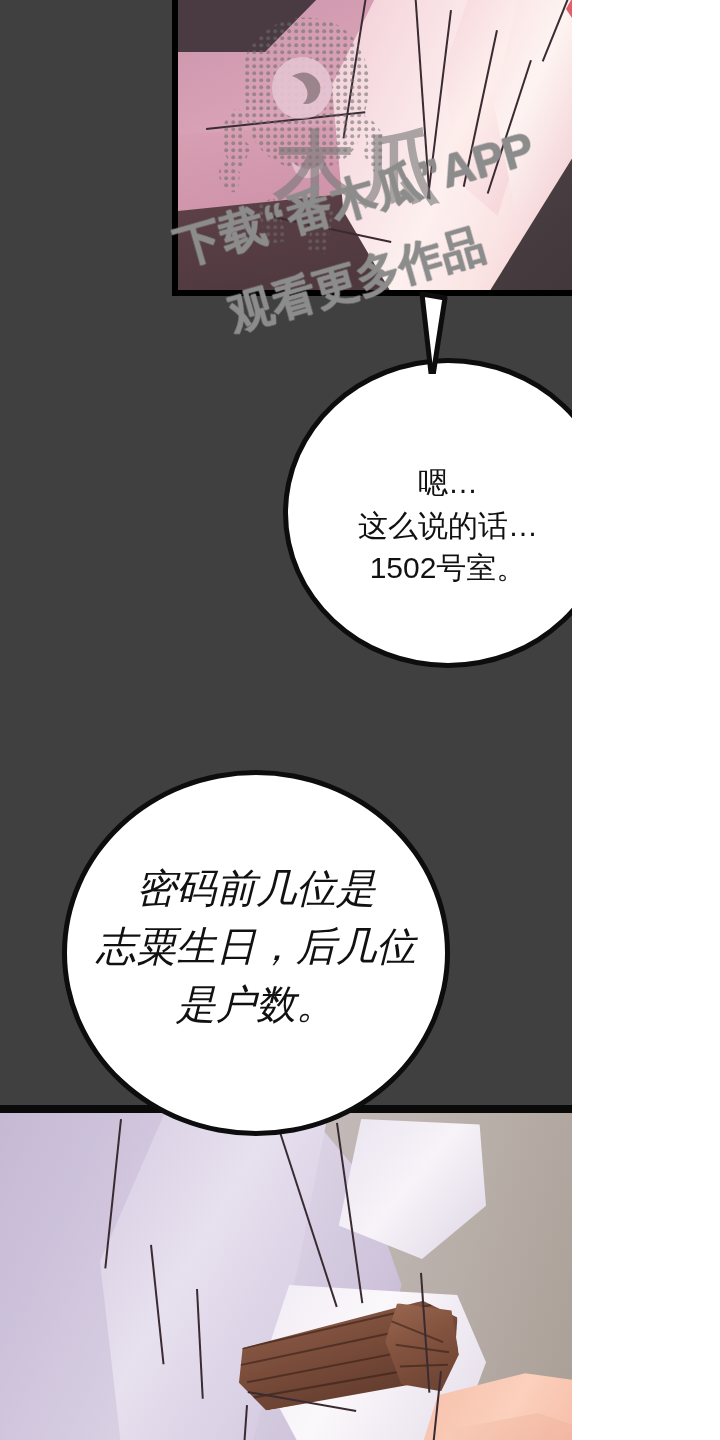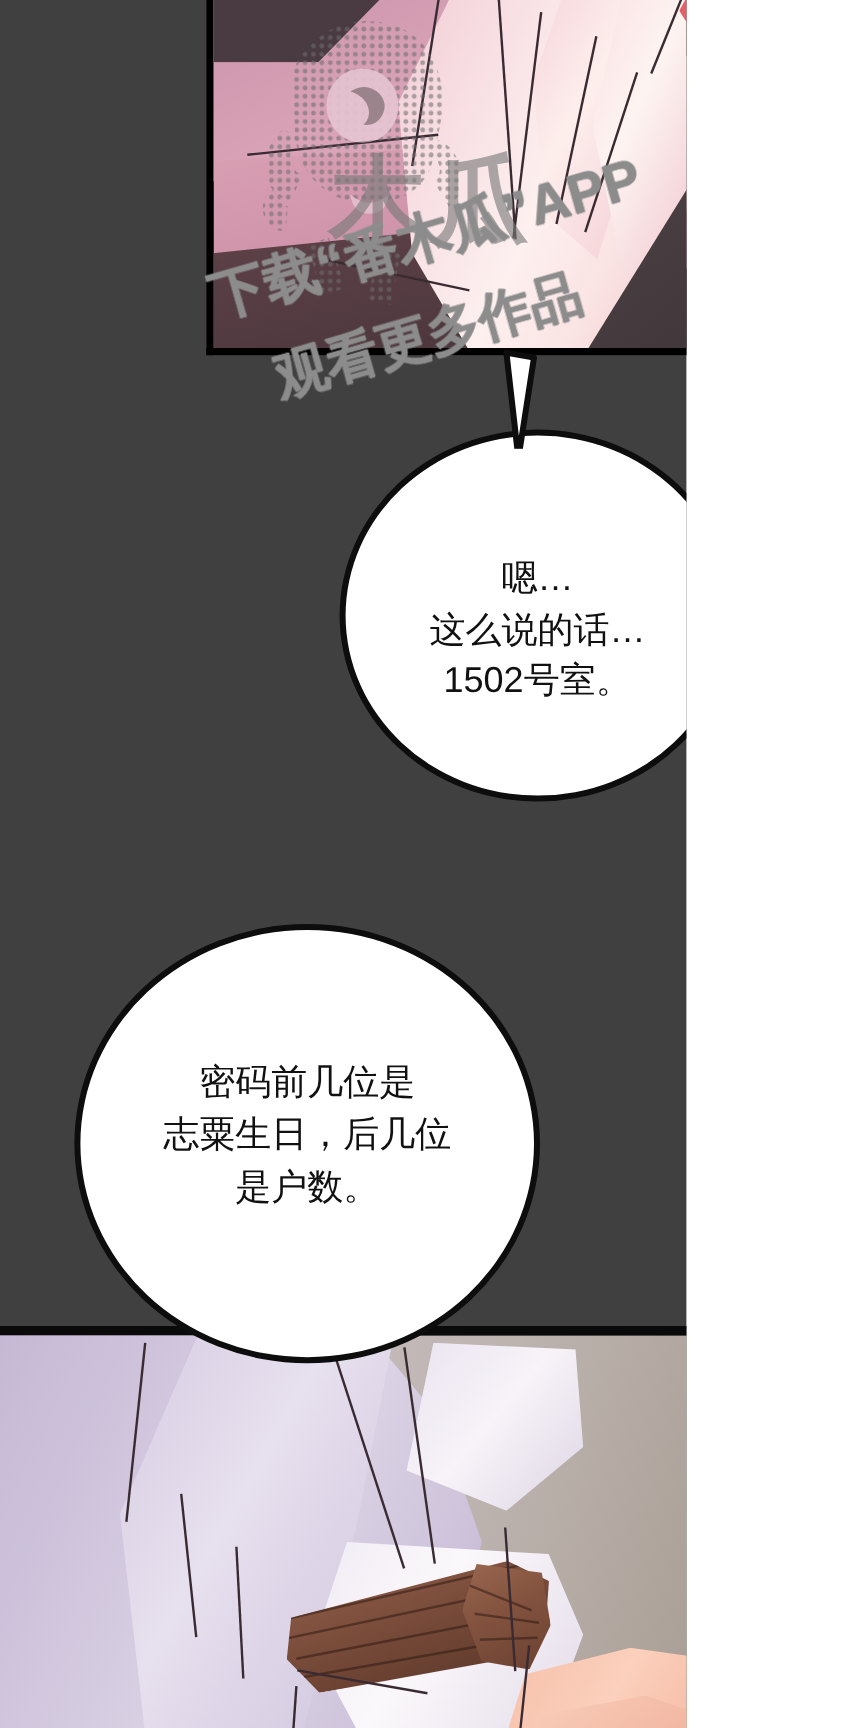--- a/index.html
+++ b/index.html
@@ -201,23 +201,24 @@
     font-size: 30px;
     line-height: 1.42;
     padding-top: 26px;
   }
   #bubble-2 {
     left: 62px; top: 770px;
     width: 388px; height: 366px;
     z-index: 8;
   }
   #bubble-2 .bubble-text {
-    font-size: 30px;
+    font-size: 40px;
     line-height: 1.45;
     padding-bottom: 14px;
+    font-style: italic;
   }
   
   .bubble-tail {
     position: absolute;
     z-index: 7;
   }
   #tail-1 {
     left: 398px; top: 288px;
     width: 80px; height: 100px;
   }

